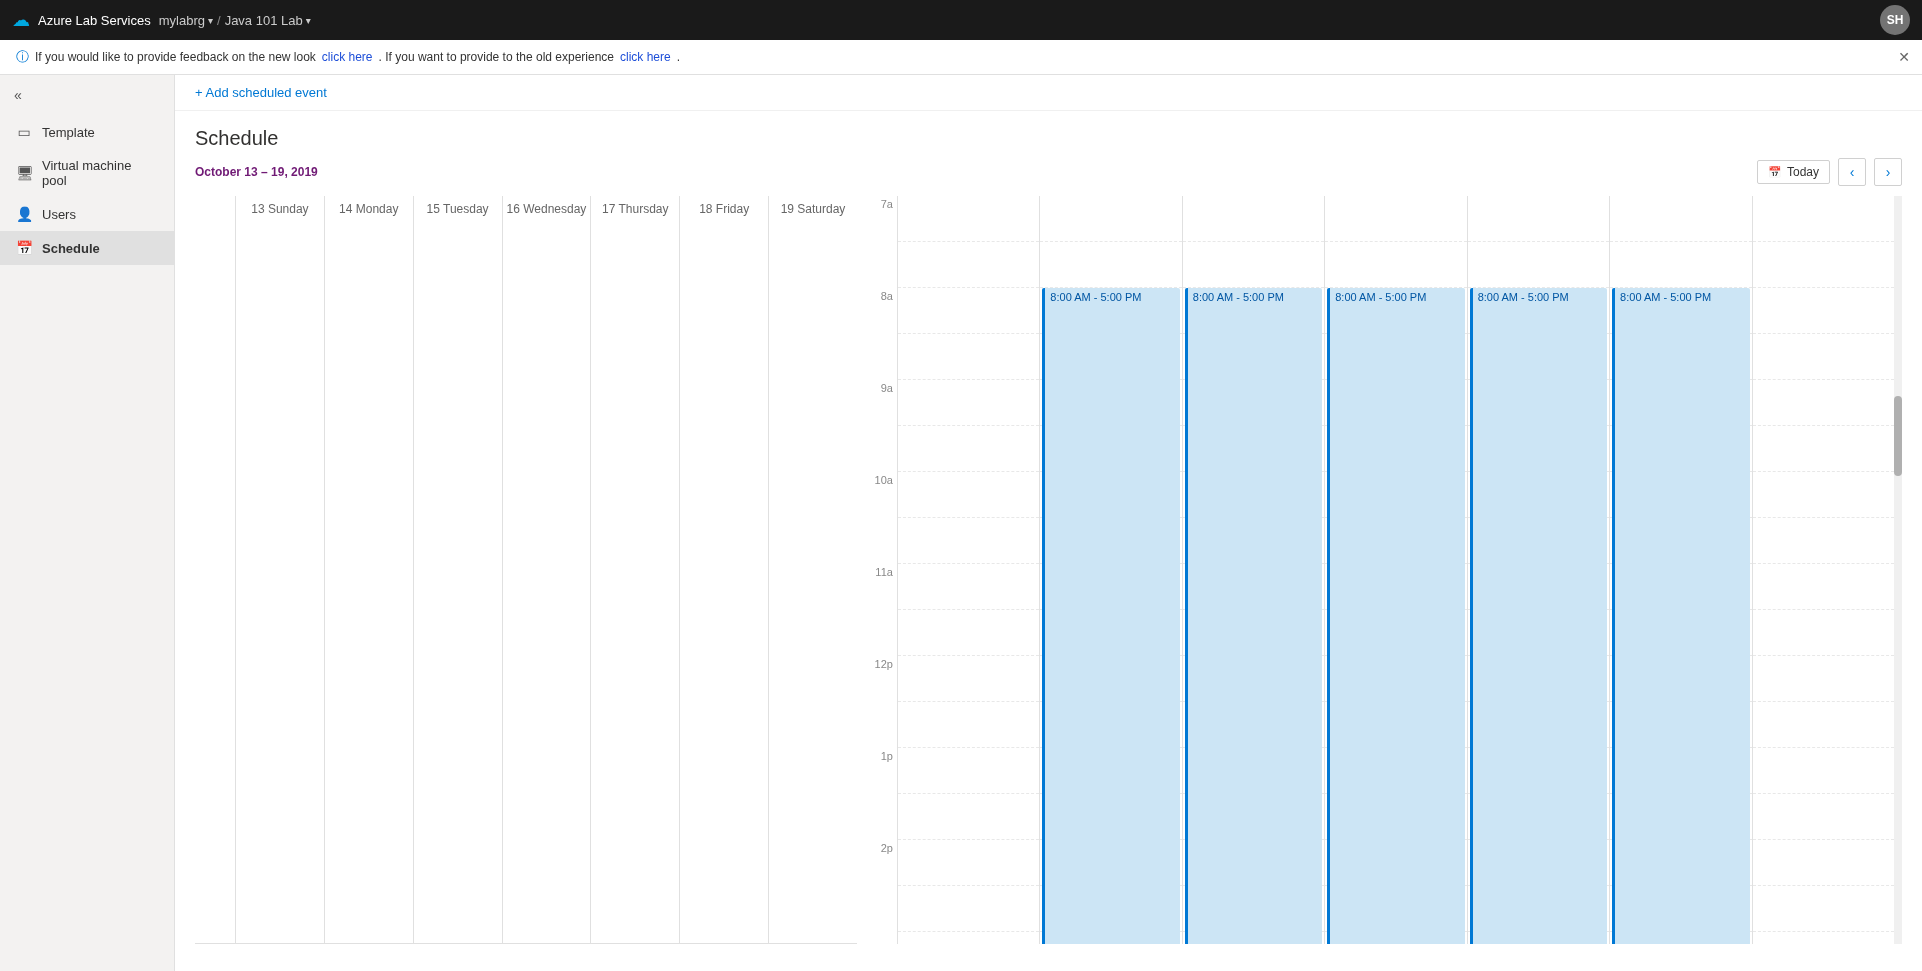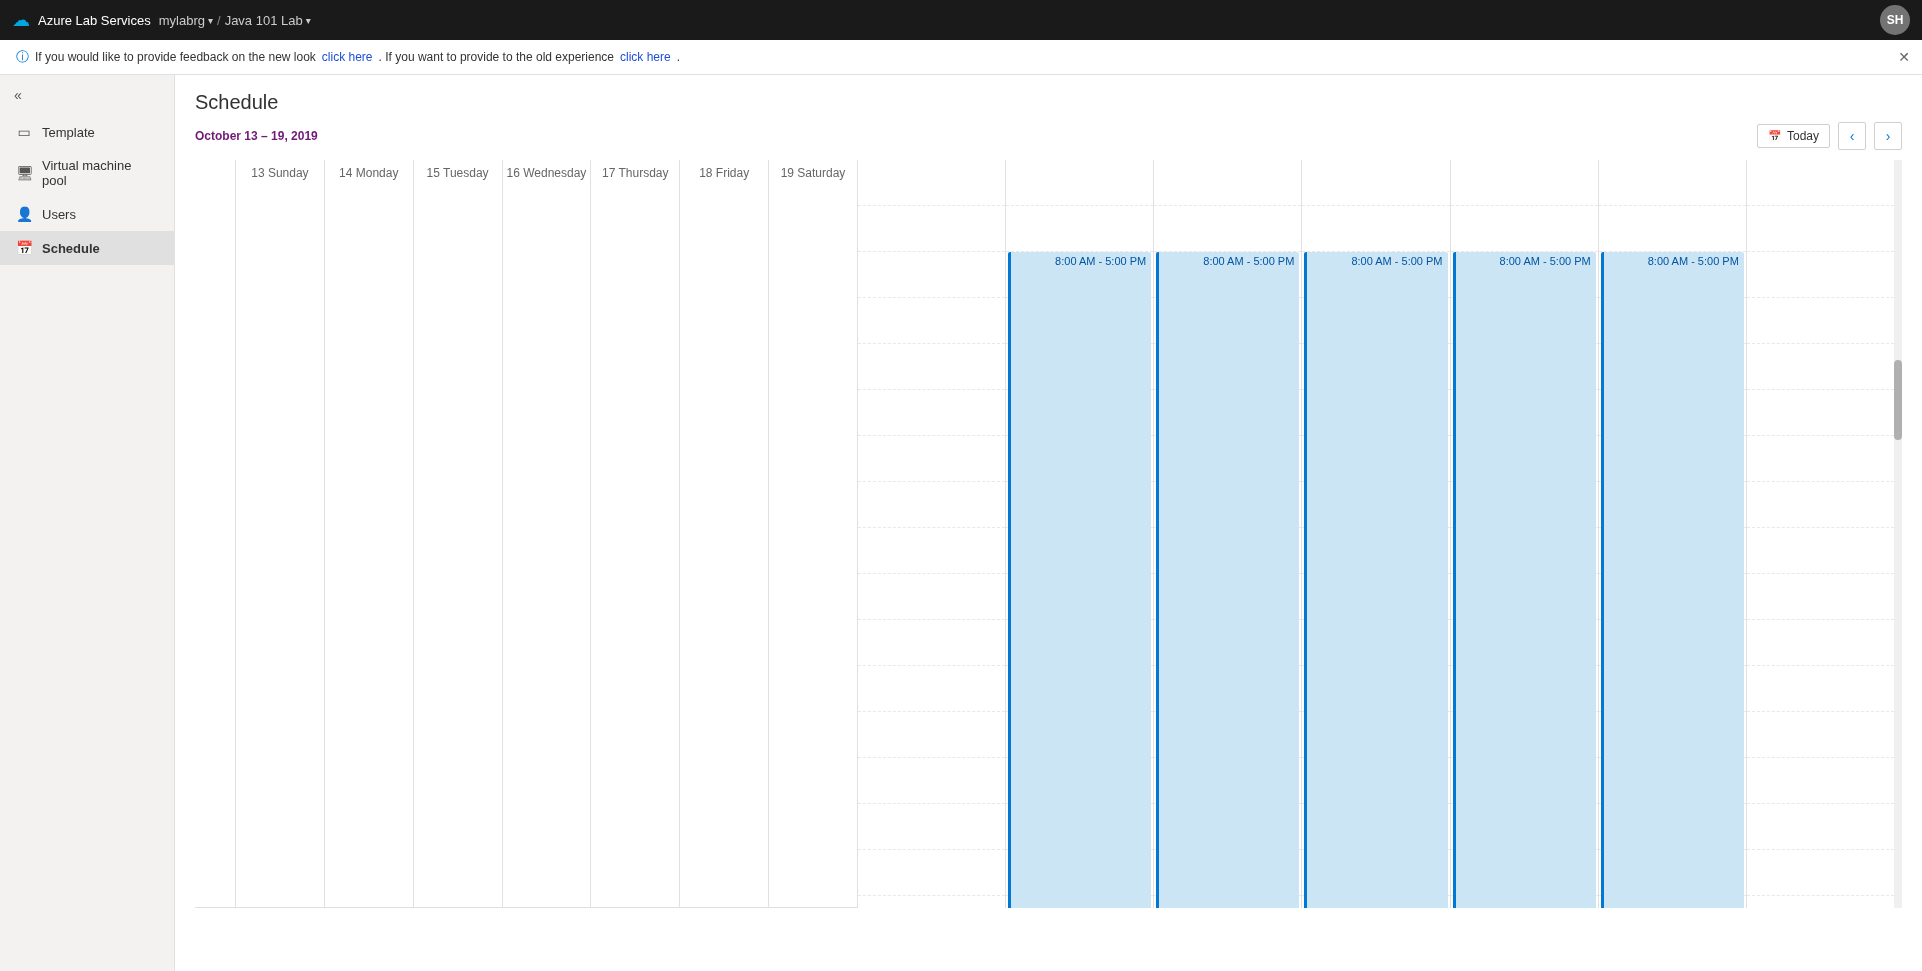--- a/index.html
+++ b/index.html
@@ -162,21 +162,20 @@
     }
     .days-grid {
       flex: 1;
       display: grid;
       grid-template-columns: repeat(7, 1fr);
     }
     .day-column {
       border-left: 1px solid #e0e0e0;
       position: relative;
       min-height: 600px;
-      text-align: right;
     }
     .time-row {
       height: 46px;
       border-bottom: 1px dashed #e8e8e8;
       position: relative;
     }
     .event-block {
       position: absolute;
       left: 2px;
       right: 2px;
@@ -262,20 +261,25 @@
       <span>Users</span>
     </div>
     <div class="sidebar-item active">
       <span class="sidebar-icon">📅</span>
       <span>Schedule</span>
     </div>
   </div>
 
   <div class="main">
 
+    <div class="main-toolbar">
+      <button class="add-event-btn">
+        <span>+ Add scheduled event</span>
+      </button>
+    </div>
 
     <div class="schedule-container">
 
       <div class="schedule-header">
         <h2 class="schedule-title">Schedule</h2>
       </div>
 
       <div style="display:flex;align-items:center;justify-content:space-between;margin-bottom:10px;">
         <span class="date-range">October 13 – 19, 2019</span>
         <div class="schedule-nav">
@@ -296,20 +300,39 @@
           <div class="day-header">14 Monday</div>
           <div class="day-header">15 Tuesday</div>
           <div class="day-header">16 Wednesday</div>
           <div class="day-header">17 Thursday</div>
           <div class="day-header">18 Friday</div>
           <div class="day-header">19 Saturday</div>
         </div>
 
         <div style="display:flex;overflow-y:scroll;flex:1;">
 
+          <div class="time-gutter">
+            <div class="time-slot">7a</div>
+            <div class="time-slot"></div>
+            <div class="time-slot">8a</div>
+            <div class="time-slot"></div>
+            <div class="time-slot">9a</div>
+            <div class="time-slot"></div>
+            <div class="time-slot">10a</div>
+            <div class="time-slot"></div>
+            <div class="time-slot">11a</div>
+            <div class="time-slot"></div>
+            <div class="time-slot">12p</div>
+            <div class="time-slot"></div>
+            <div class="time-slot">1p</div>
+            <div class="time-slot"></div>
+            <div class="time-slot">2p</div>
+            <div class="time-slot"></div>
+
+          </div>
 
           <div class="days-grid">
 
             <div class="day-column" id="col-sunday">
               <div class="time-row"></div>
               <div class="time-row"></div>
               <div class="time-row"></div>
               <div class="time-row"></div>
               <div class="time-row"></div>
               <div class="time-row"></div>

